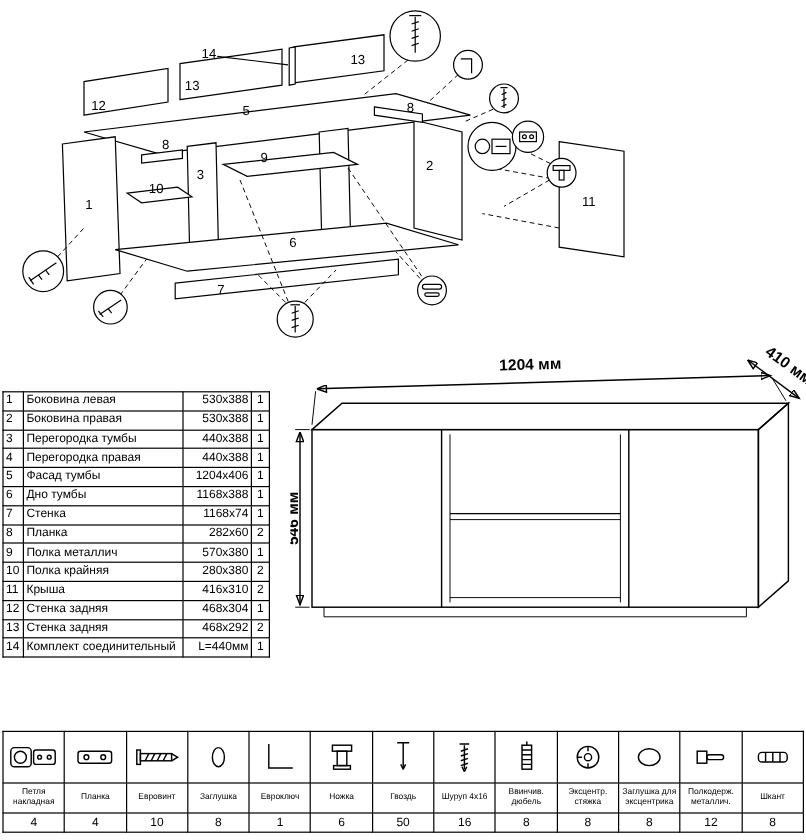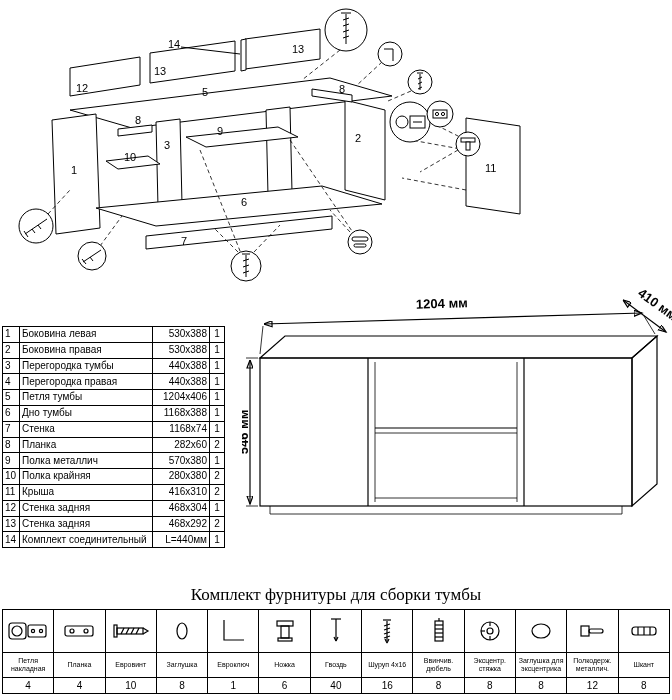--- a/index.html
+++ b/index.html
@@ -198,21 +198,21 @@
           <td class="c-qty">1</td>
         </tr>
       <tr>
           <td class="c-num">4</td>
           <td class="c-name">Перегородка правая</td>
           <td class="c-size">440x388</td>
           <td class="c-qty">1</td>
         </tr>
       <tr>
           <td class="c-num">5</td>
-          <td class="c-name">Петля тумбы</td>
+          <td class="c-name">Фасад тумбы</td>
           <td class="c-size">1204x406</td>
           <td class="c-qty">1</td>
         </tr>
       <tr>
           <td class="c-num">6</td>
           <td class="c-name">Дно тумбы</td>
           <td class="c-size">1168x388</td>
           <td class="c-qty">1</td>
         </tr>
       <tr>
@@ -305,21 +305,20 @@
     </g>
 
     <g>
       <line class="thin" x1="16" y1="70" x2="4" y2="70"></line>
       <line class="thin" x1="16" y1="218" x2="4" y2="218"></line>
       <line x1="8" y1="72" x2="8" y2="216" marker-start="url(#arrs)" marker-end="url(#arr)"></line>
       <text x="6" y="144" text-anchor="middle" transform="rotate(-90 6 144)">546 мм</text>
     </g>
   </svg>
 
-  <div class="hw-title">Комплект фурнитуры для сборки тумбы</div>
 
   <table class="hw">
     <tbody>
       <tr class="hw-icons">
         <td>
           <svg width="44" height="36" viewBox="0 0 44 36">
               <rect x="3" y="10" width="17" height="16" rx="3"></rect>
               <circle cx="11" cy="18" r="5"></circle>
               <rect x="22" y="12" width="18" height="12" rx="2"></rect>
               <circle cx="27" cy="18" r="1.6"></circle>
@@ -433,21 +432,21 @@
         <td>Полкодерж. металлич.</td>
         <td>Шкант</td>
       </tr>
       <tr class="hw-qty">
         <td>4</td>
         <td>4</td>
         <td>10</td>
         <td>8</td>
         <td>1</td>
         <td>6</td>
-        <td>40</td>
+        <td>50</td>
         <td>16</td>
         <td>8</td>
         <td>8</td>
         <td>8</td>
         <td>12</td>
         <td>8</td>
       </tr>
     </tbody>
   </table>
 

